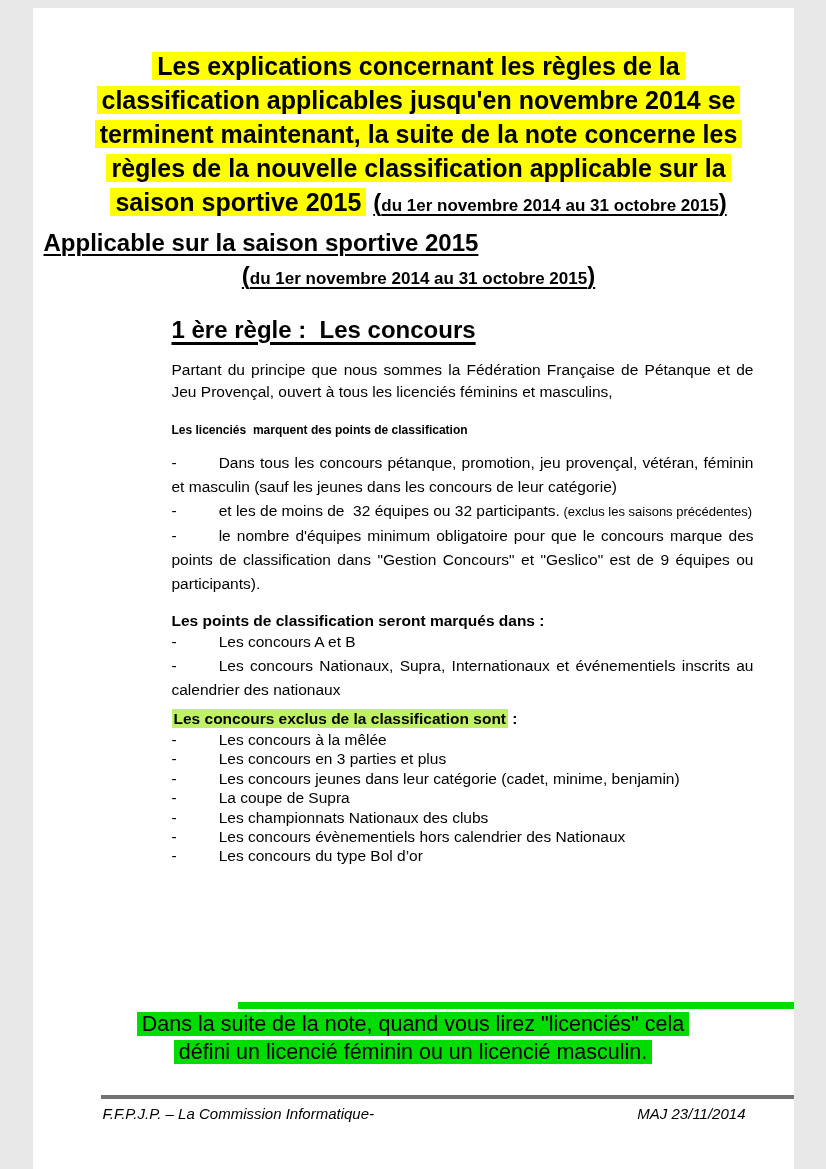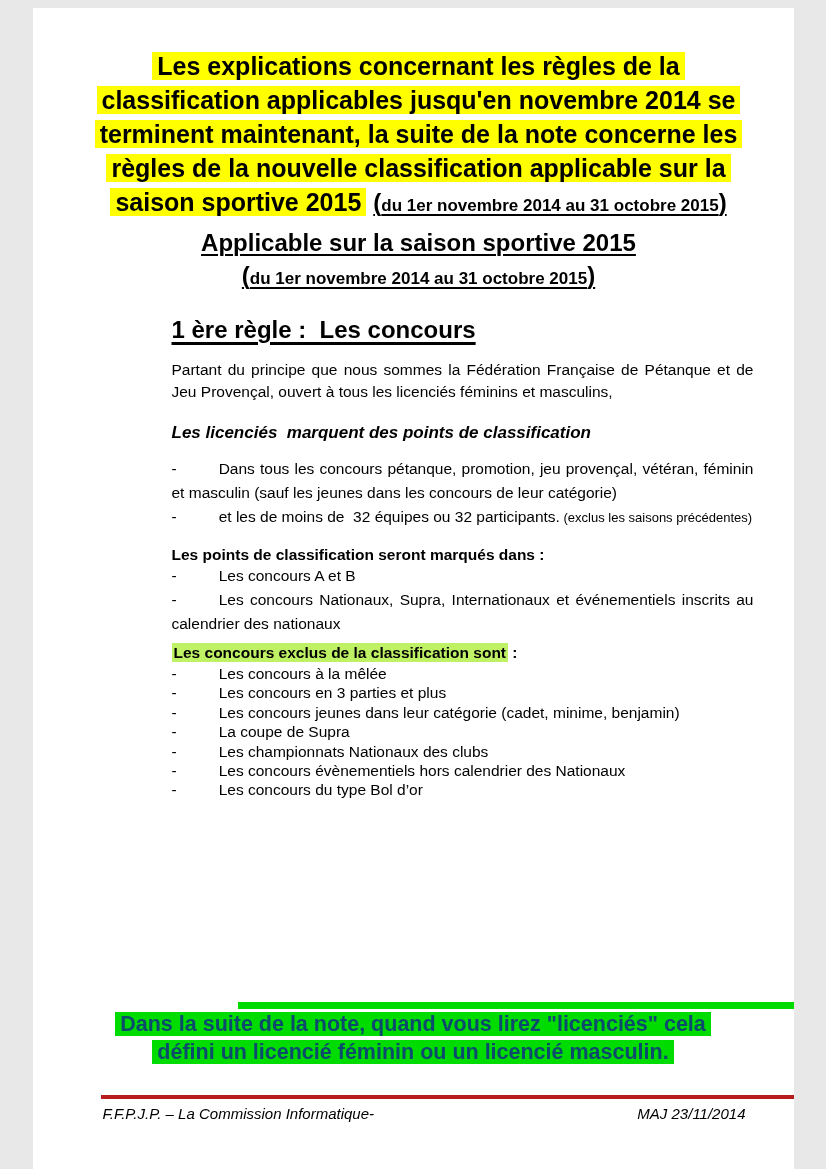--- a/index.html
+++ b/index.html
@@ -36,21 +36,20 @@
     text-align:center;
     font-size:31px;
     font-weight:bold;
     word-spacing:22px;
     text-decoration:underline;
     text-decoration-thickness:3px;
     text-underline-offset:5px;
   }
   .h2{
     margin:6px 0 0;
-    text-align:center;
     font-size:24px;
     font-weight:bold;
     text-decoration:underline;
     text-decoration-thickness:2px;
     text-underline-offset:3px;
   }
   .h3row{margin:5px 0 0;text-align:center;font-weight:bold;}
   .h3row .wrap{
     text-decoration:underline;
     text-decoration-thickness:2px;
@@ -71,24 +70,23 @@
     display:inline-block;
   }
   .body-p{
     margin:15px 0 0;
     font-size:15.5px;
     line-height:22px;
     text-align:justify;
   }
   .sub-h{
     margin:20px 0 0;
-    font-size:17px;
+    font-size:12px;
     font-weight:bold;
     white-space:pre-wrap;
-    font-style:italic;
   }
   .list{margin:14px 0 0;}
   .dash{
     margin:0;
     font-size:15.5px;
     line-height:24px;
     text-align:justify;
   }
   .dash .tab{display:inline-block;width:42px;}
   .dash .small-note{font-size:13px;}
@@ -109,32 +107,32 @@
     position:absolute;
     left:205px;top:994px;
     width:572px;height:7px;
     background:#00DC00;
   }
   .note-area{
     position:absolute;
     left:0;top:1002px;
     width:100%;
     text-align:center;
-    font-weight:bold;
+    font-weight:normal;
     font-size:21.5px;
     line-height:28px;
-    color:#0c4a6e;
+    color:#000000;
   }
   .ghl{background:#00DC00;padding:0 5px;}
   
   .footer{
     position:absolute;
     left:68px;top:1087px;
     width:709px;
-    border-top:4px solid #b91c1c;
+    border-top:4px solid #737373;
   }
   .footer-row{
     display:flex;
     justify-content:space-between;
     padding:6px 64px 0 2px;
     font-style:italic;
     font-size:15px;
   }
 </style>
 </head>
@@ -162,20 +160,21 @@
 
     <span class="rule-heading">1 ère règle :  Les concours</span>
 
     <p class="body-p">Partant du principe que nous sommes la Fédération Française de Pétanque et de Jeu Provençal, ouvert à tous les licenciés féminins et masculins,</p>
 
     <div class="sub-h">Les licenciés  marquent des points de classification</div>
 
     <div class="list">
       <p class="dash"><span>-</span><span class="tab"></span><span>Dans tous les concours pétanque, promotion, jeu provençal, vétéran, féminin et masculin (sauf les jeunes dans les concours de leur catégorie)</span></p>
       <p class="dash"><span>-</span><span class="tab"></span><span>et les de moins de &nbsp;32 équipes ou 32 participants.</span><span class="small-note"> (exclus les saisons précédentes)</span></p>
+      <p class="dash"><span>-</span><span class="tab"></span><span>le nombre d'équipes minimum obligatoire pour que le concours marque des points de classification dans "Gestion Concours" et "Geslico" est de 9 équipes ou participants).</span></p>
     </div>
 
 
     <div class="bold-line">Les points de classification seront marqués dans :</div>
 
     <div>
       <p class="dash"><span>-</span><span class="tab"></span><span>Les concours A et B</span></p>
       <p class="dash"><span>-</span><span class="tab"></span><span>Les concours Nationaux, Supra, Internationaux et événementiels inscrits au calendrier des nationaux</span></p>
     </div>
 

